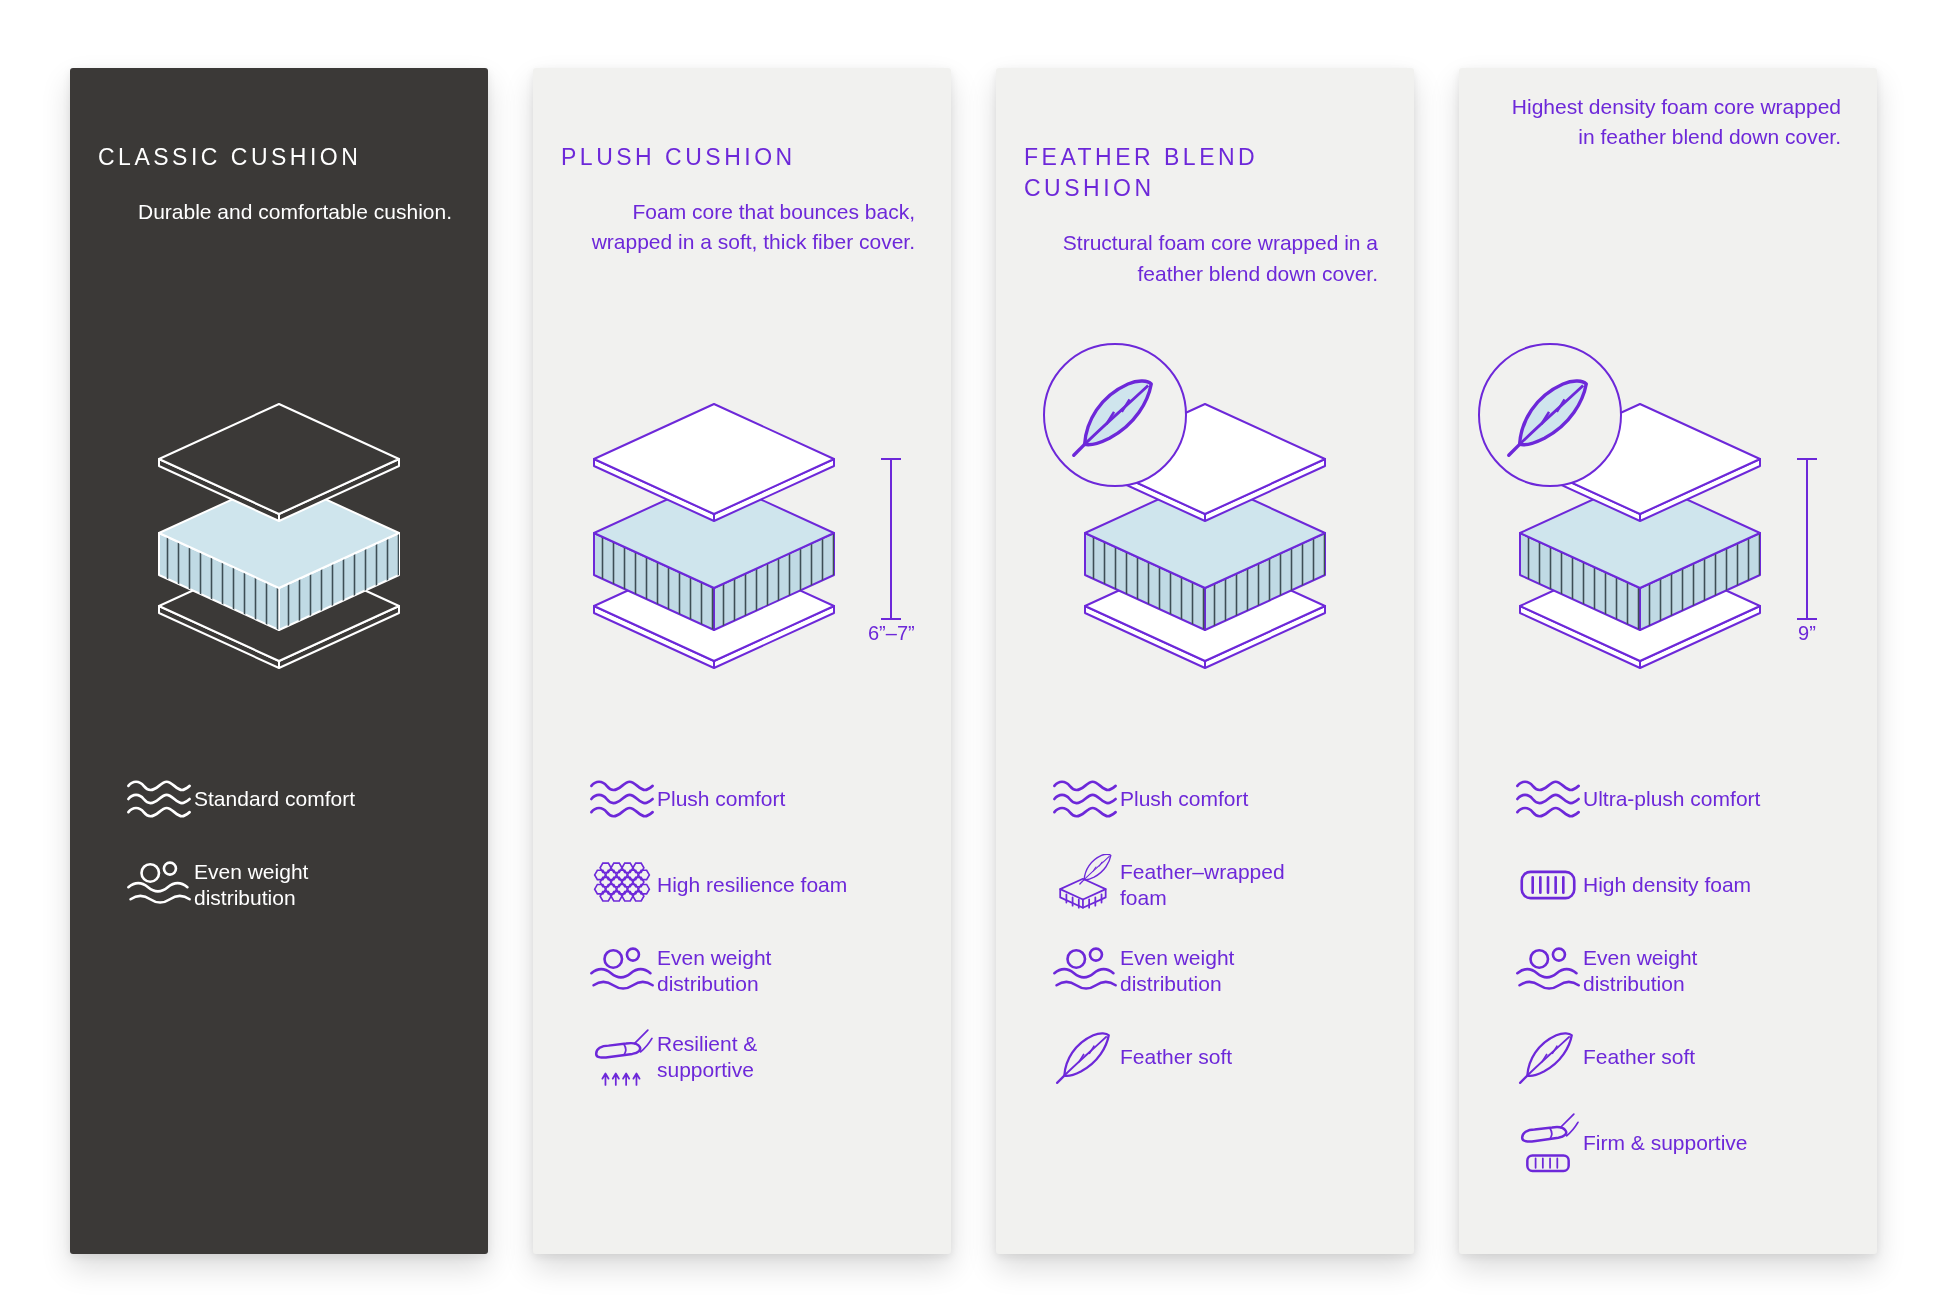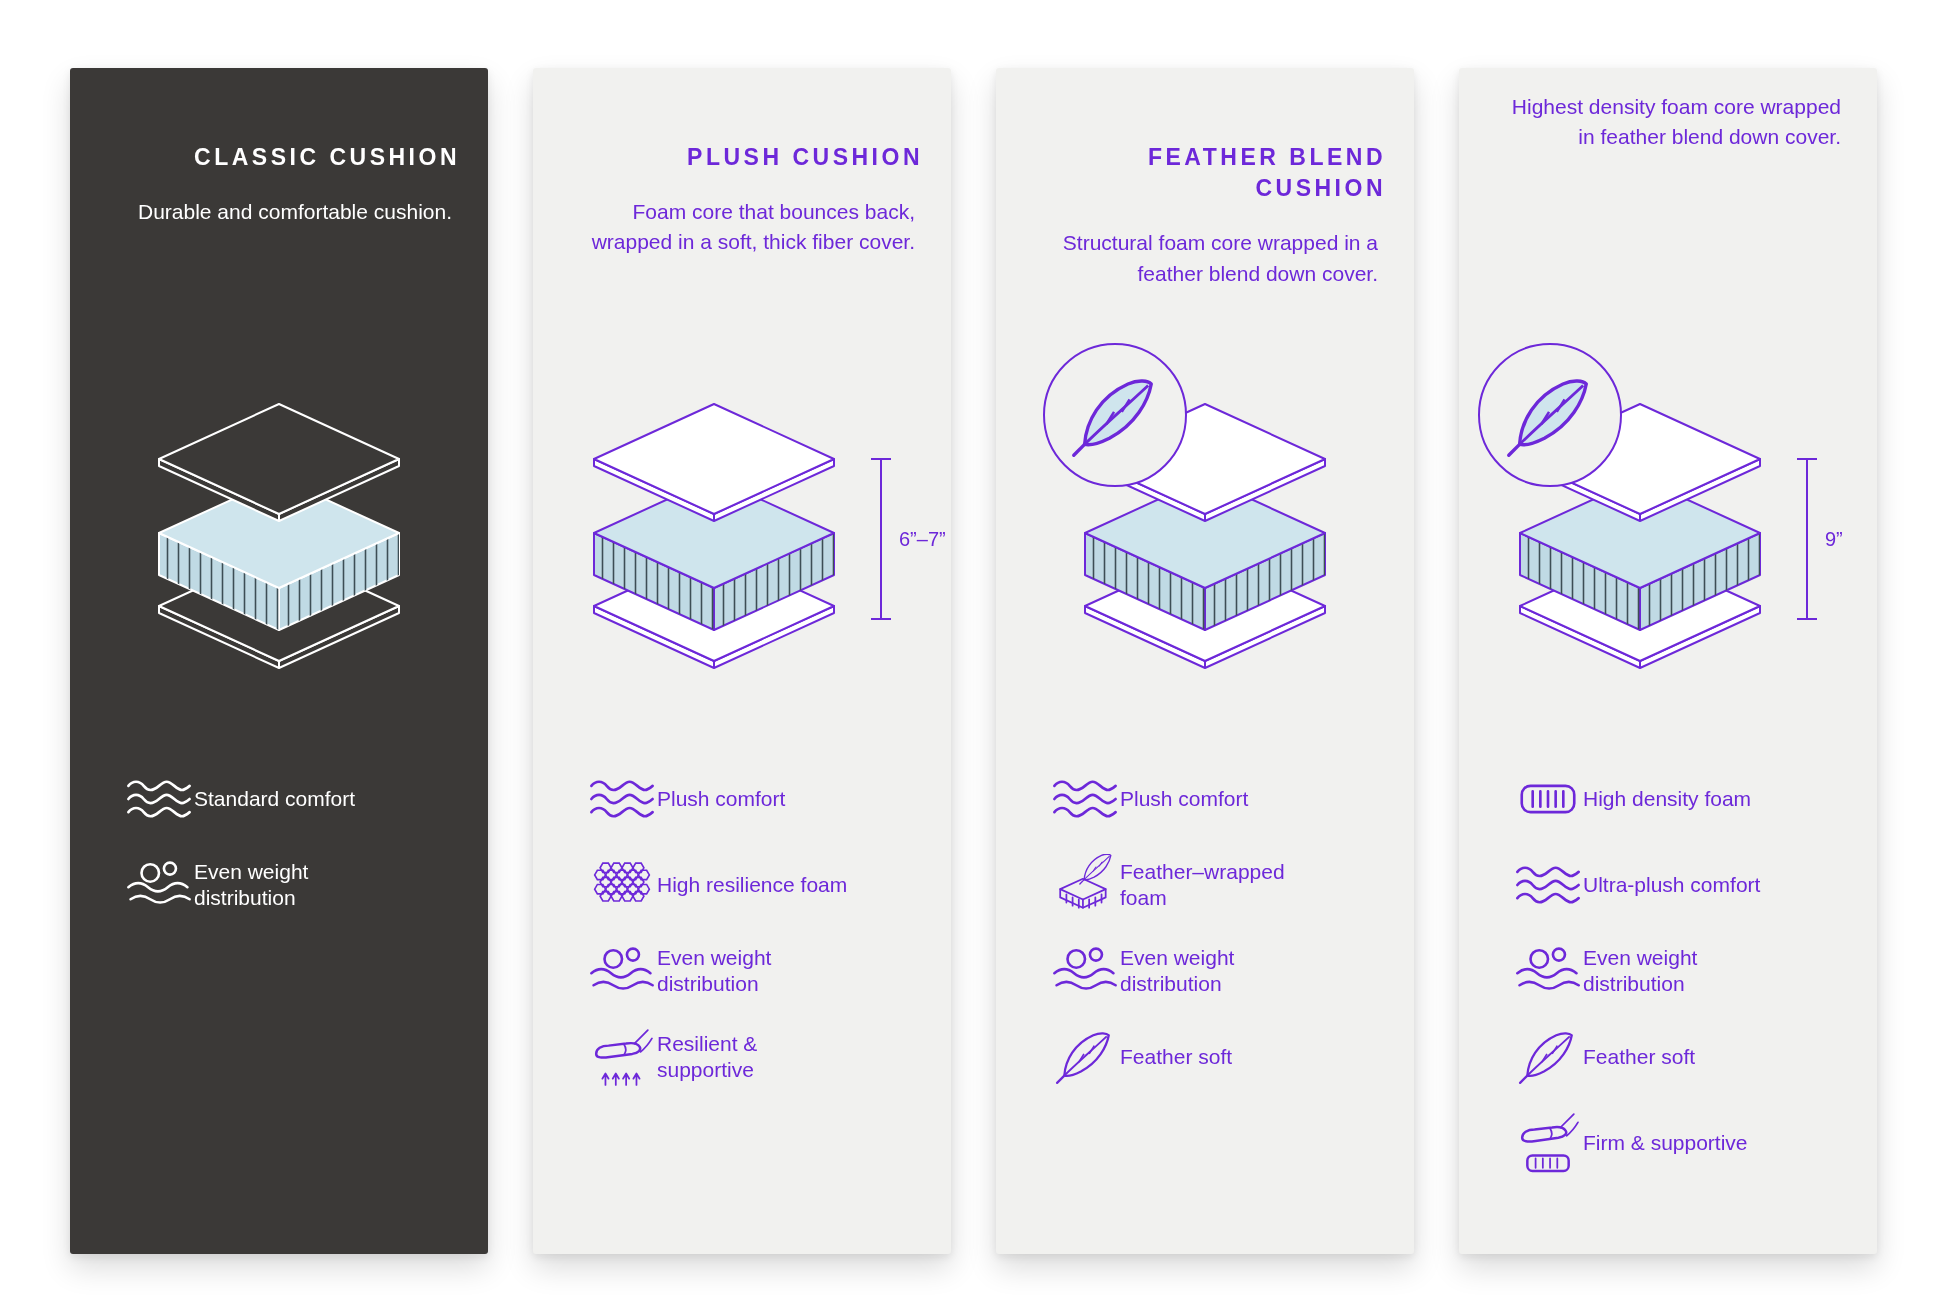--- a/index.html
+++ b/index.html
@@ -22,36 +22,36 @@
     background:#f1f1ef;color:#6d28d9;
     --plate-fill:#ffffff;--panel-bg:#f1f1ef;
   }
   #panel-0{left:70px;}
   #panel-1{left:533px;}
   #panel-2{left:996px;}
   #panel-3{left:1459px;}
 
   .panel-title{
     margin:74px 28px 0;
-    font-size:23px;font-weight:700;letter-spacing:3.5px;
-    text-align:right;line-height:1.35;text-transform:uppercase;
+    font-size:23px;font-weight:400;letter-spacing:3.5px;
+    text-align:left;line-height:1.35;text-transform:uppercase;
   }
   .panel-desc{
     margin:24px 36px 0;
     font-size:21px;line-height:1.45;text-align:right;
   }
   .diagram-area{
     position:absolute;top:300px;left:0;right:0;height:340px;
     display:flex;align-items:center;justify-content:center;
   }
   .cushion-svg{width:300px;height:285px;display:block;}
   .has-measure .cushion-svg{margin-right:56px;}
   .measure{
     position:absolute;left:calc(50% + 126px);top:88px;
-    display:flex;align-items:center;gap:5px;color:inherit;
+    display:flex;align-items:center;color:inherit;flex-direction:column;
   }
   .measure-line line{stroke:currentColor;stroke-width:2;}
   .measure-label{font-size:20px;white-space:nowrap;}
   .badge{
     position:absolute;width:150px;height:150px;top:-28px;
     left:calc(50% - 165px);
   }
   .has-measure .badge{left:calc(50% - 193px);}
   .badge svg{width:150px;height:150px;--ff:#cfe5ed;display:block;}
   .badge circle{fill:var(--panel-bg,#f1f1ef);stroke:currentColor;stroke-width:2;}
@@ -323,32 +323,32 @@
         <line x1="3" y1="3" x2="23" y2="3"></line>
           <line x1="13" y1="3" x2="13" y2="163"></line>
           <line x1="3" y1="163" x2="23" y2="163"></line>
       </svg>
       <span class="measure-label">9”</span>
     </div>
   </div>
   <div class="features">
     <div class="feature">
       <svg class="icon" viewBox="0 0 64 56">
+          <use href="#sym-wave"></use>
+        </svg>
+      <span class="feature-label">Ultra-plush comfort</span>
+    </div>
+    <div class="feature">
+      <svg class="icon" viewBox="0 0 64 56">
           <use href="#sym-foamdensity"></use>
         </svg>
       <span class="feature-label">High density foam</span>
     </div>
     <div class="feature">
       <svg class="icon" viewBox="0 0 64 56">
-          <use href="#sym-wave"></use>
-        </svg>
-      <span class="feature-label">Ultra-plush comfort</span>
-    </div>
-    <div class="feature">
-      <svg class="icon" viewBox="0 0 64 56">
           <use href="#sym-weight"></use>
         </svg>
       <span class="feature-label">Even weight distribution</span>
     </div>
     <div class="feature">
       <svg class="icon" viewBox="0 0 64 60">
           <use href="#sym-feather"></use>
         </svg>
       <span class="feature-label">Feather soft</span>
     </div>

